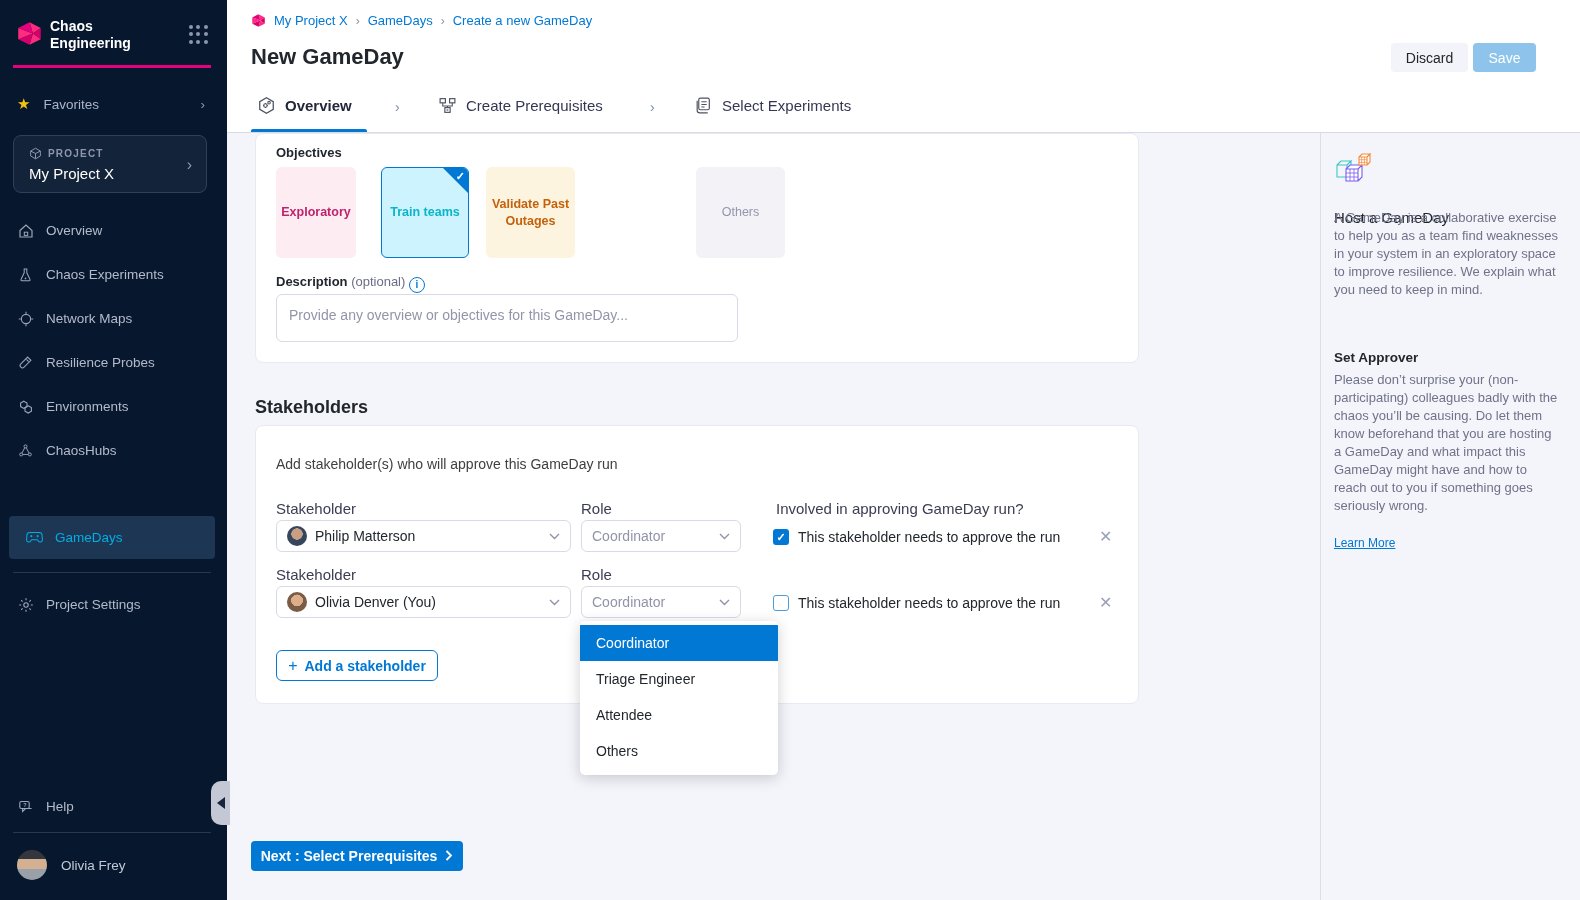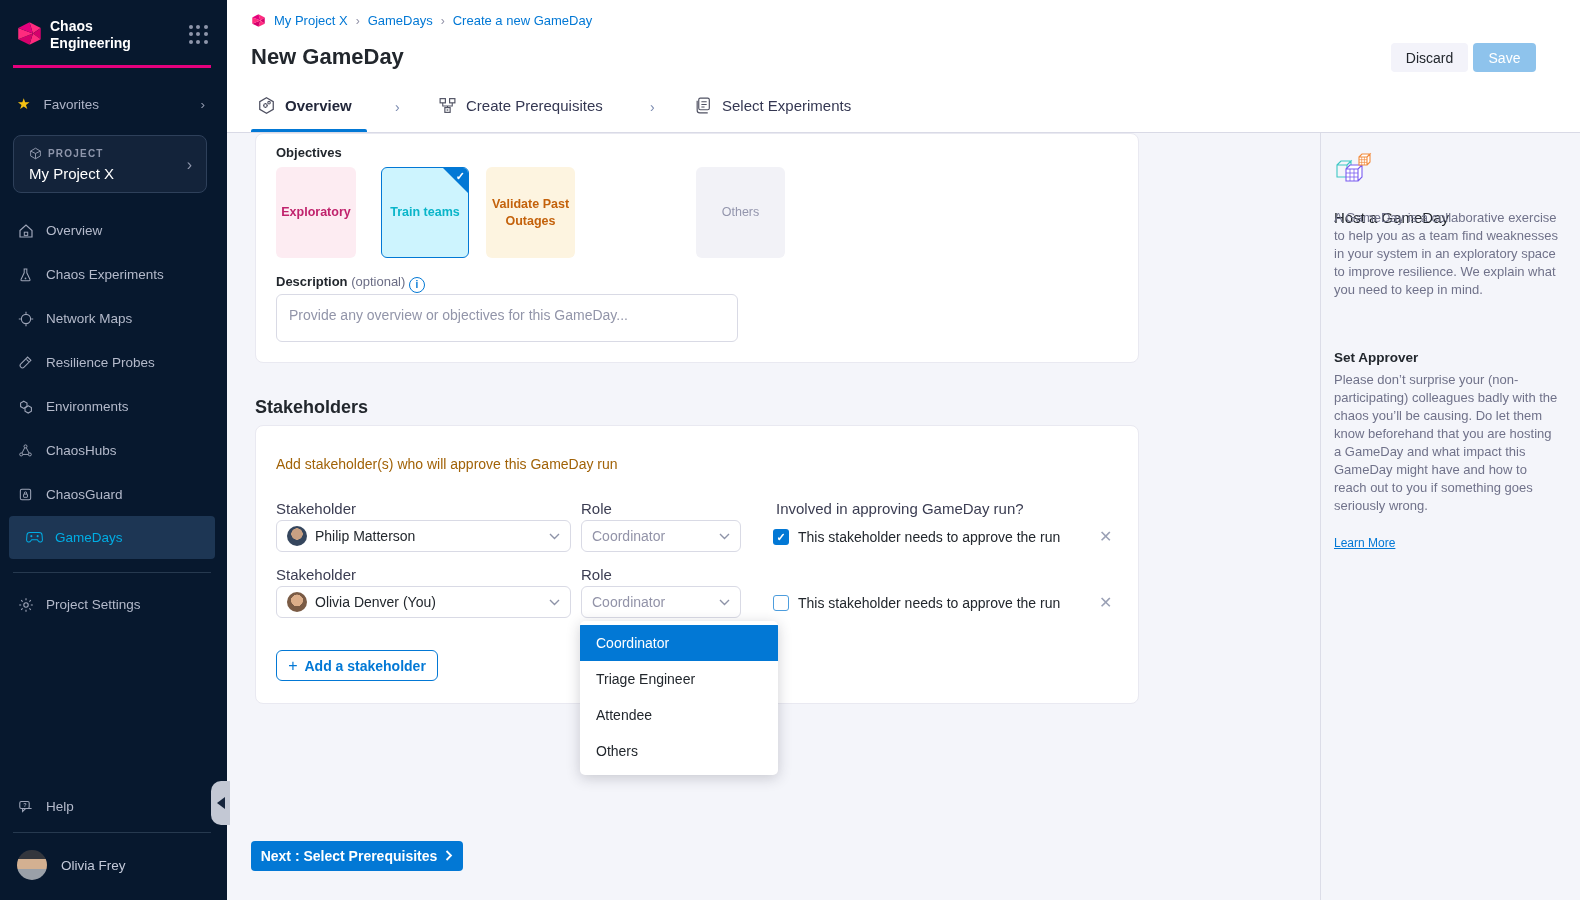--- a/index.html
+++ b/index.html
@@ -49,21 +49,21 @@
   .card2{left:255px;top:425px;width:884px;height:279px;}
   .lbl{font-size:13px;font-weight:bold;color:#22272d;}
   .obj-card{position:absolute;top:33px;height:91px;border-radius:6px;display:flex;align-items:center;justify-content:center;text-align:center;font-size:12.5px;font-weight:bold;box-sizing:border-box;padding:4px;cursor:pointer;line-height:17px;}
   .obj-sel{border:1.6px solid #0278d5;overflow:hidden;}
   .obj-corner{position:absolute;top:-1px;right:-1px;width:0;height:0;border-left:27px solid transparent;border-top:27px solid #0278d5;}
   .obj-check{position:absolute;top:0;right:3px;color:#fff;font-size:11px;font-weight:bold;}
   .opt-gray{color:#6b6d85;font-weight:normal;}
   .desc-area{position:absolute;left:20px;top:160px;width:462px;height:48px;border:1px solid #d9dae5;border-radius:6px;resize:none;font-family:inherit;font-size:14px;padding:12px 12px;box-sizing:border-box;color:#22272d;}
   .desc-area::placeholder{color:#9295a9;}
   .sec-head{left:255px;top:397px;font-size:18px;font-weight:bold;color:#22272d;}
-  .sub-note{position:absolute;left:20px;top:30px;font-size:14px;color:#a16207;}
+  .sub-note{position:absolute;left:20px;top:30px;font-size:14px;color:#404040;}
   .col-lbl{position:absolute;font-size:15px;color:#3b3d52;}
   .selbox{position:absolute;height:32px;border:1px solid #d9dae5;border-radius:6px;background:#fff;display:flex;align-items:center;padding:0 10px;box-sizing:border-box;font-size:14px;color:#22272d;cursor:pointer;}
   .selbox .avatar{width:20px;height:20px;margin-right:8px;}
   .selbox .sel-chev{margin-left:auto;display:flex;}
   .sel-placeholder{color:#9293a8;}
   .cb{position:absolute;width:16px;height:16px;border-radius:3px;box-sizing:border-box;cursor:pointer;}
   .cb.on{background:#0278d5;color:#fff;font-size:11px;font-weight:bold;display:flex;align-items:center;justify-content:center;}
   .cb.off{background:#fff;border:1.5px solid #4d9ddd;}
   .cb-text{position:absolute;font-size:14px;color:#22272d;}
   .xicon{position:absolute;font-size:16px;color:#9aa0b5;cursor:pointer;}
@@ -178,30 +178,20 @@
       <span class="nicon">
           <svg width="15" height="15" viewBox="0 0 16 16">
             <circle cx="8" cy="3.6" r="1.6" fill="none" stroke="currentColor"></circle>
             <circle cx="3.4" cy="12.2" r="1.6" fill="none" stroke="currentColor"></circle>
             <circle cx="12.6" cy="12.2" r="1.6" fill="none" stroke="currentColor"></circle>
             <path d="M7.2 5 4.2 10.8M8.8 5l3 5.8M5 12.2h6" stroke="currentColor" fill="none"></path>
           </svg>
         </span>
       <span>ChaosHubs</span>
     </div>
-    <div class="abs nav-item" style="top:473px">
-      <span class="nicon">
-          <svg width="15" height="15" viewBox="0 0 16 16">
-            <rect x="2.5" y="2.5" width="11" height="11" rx="1.6" fill="none" stroke="currentColor" stroke-width="1.1"></rect>
-            <rect x="5.9" y="7.6" width="4.2" height="3.4" rx=".5" fill="none" stroke="currentColor"></rect>
-            <path d="M6.8 7.6V6.4a1.2 1.2 0 0 1 2.4 0v1.2" fill="none" stroke="currentColor"></path>
-          </svg>
-        </span>
-      <span>ChaosGuard</span>
-    </div>
     <div class="abs nav-item selected" style="top:516px">
       <span class="nicon">
           <svg width="18" height="13" viewBox="0 0 20 14">
             <path d="M4.5 1h11a3.4 3.4 0 0 1 3.4 3.3l.4 5.2a2.6 2.6 0 0 1-4.8 1.6L13.3 9.6H6.7l-1.2 1.5a2.6 2.6 0 0 1-4.8-1.6l.4-5.2A3.4 3.4 0 0 1 4.5 1z" fill="none" stroke="currentColor" stroke-width="1.2"></path>
             <circle cx="6.3" cy="5.4" r="1.2" fill="currentColor"></circle>
             <circle cx="13.7" cy="5.4" r="1.2" fill="currentColor"></circle>
           </svg>
         </span>
       <span>GameDays</span>
     </div>

